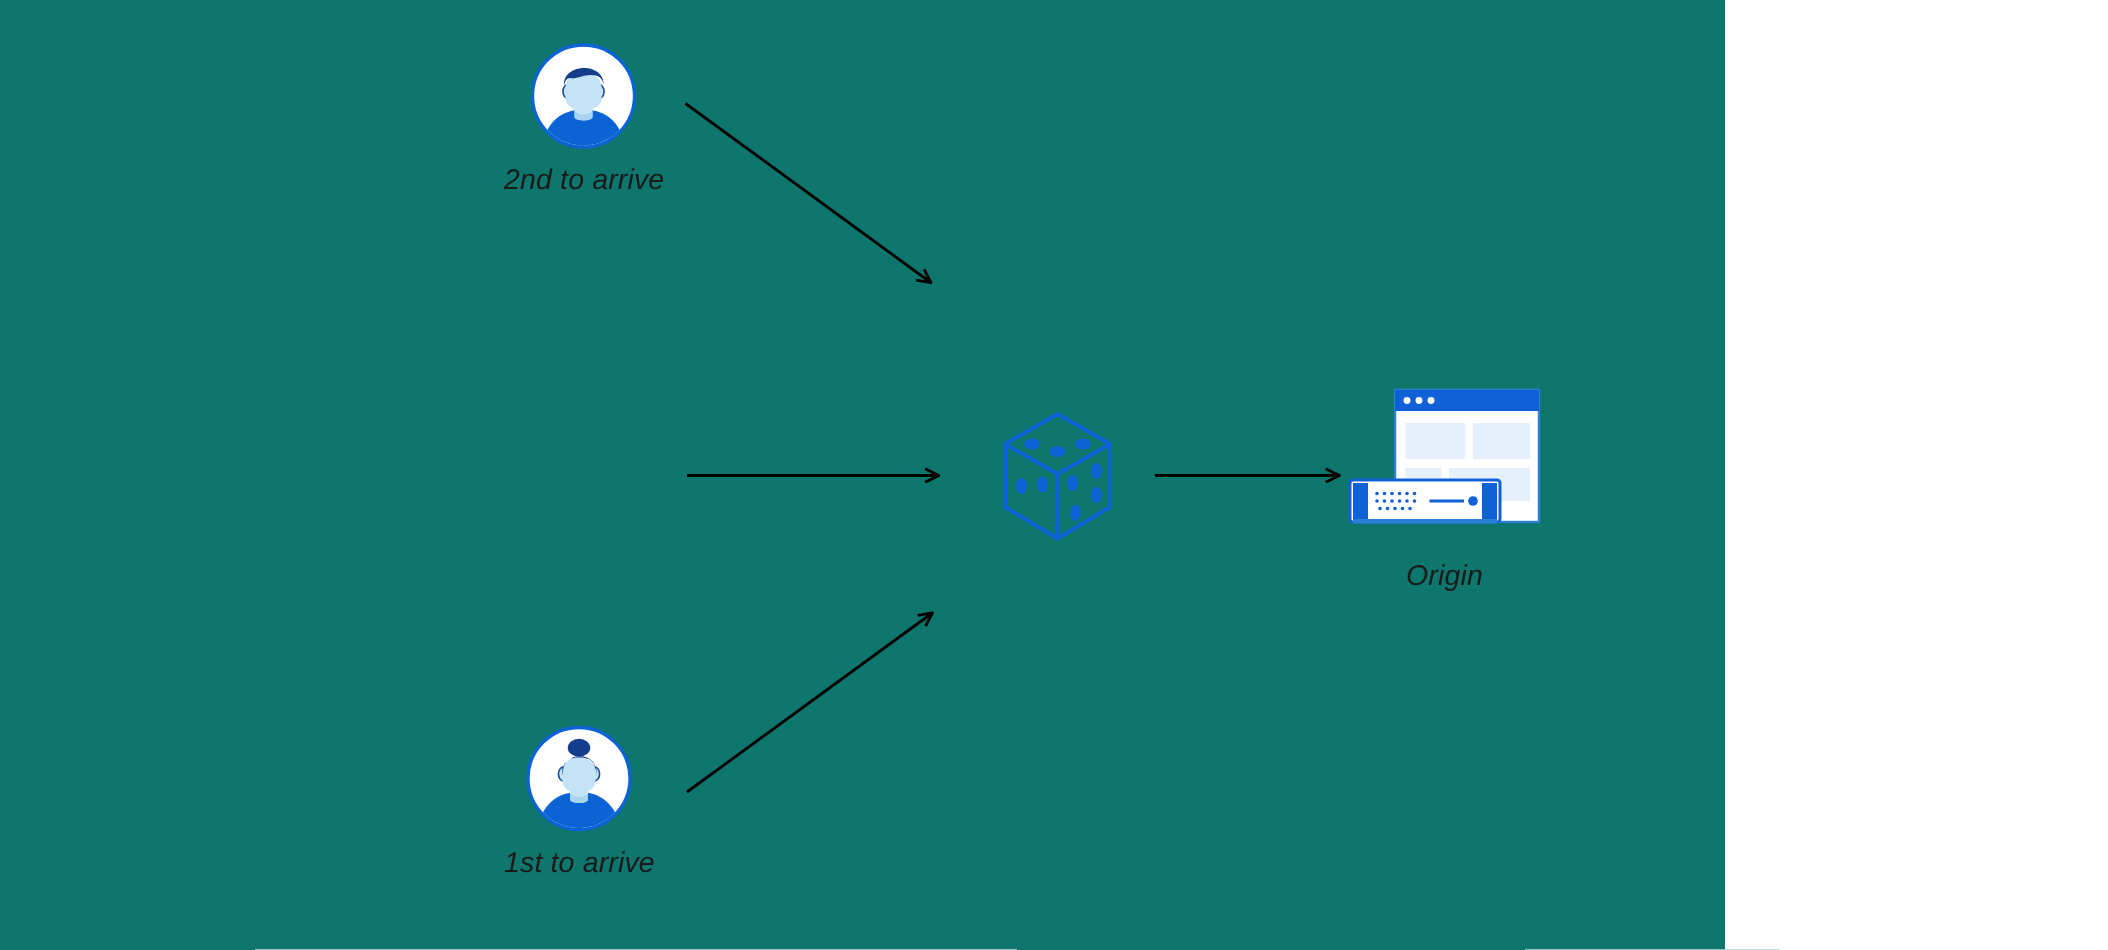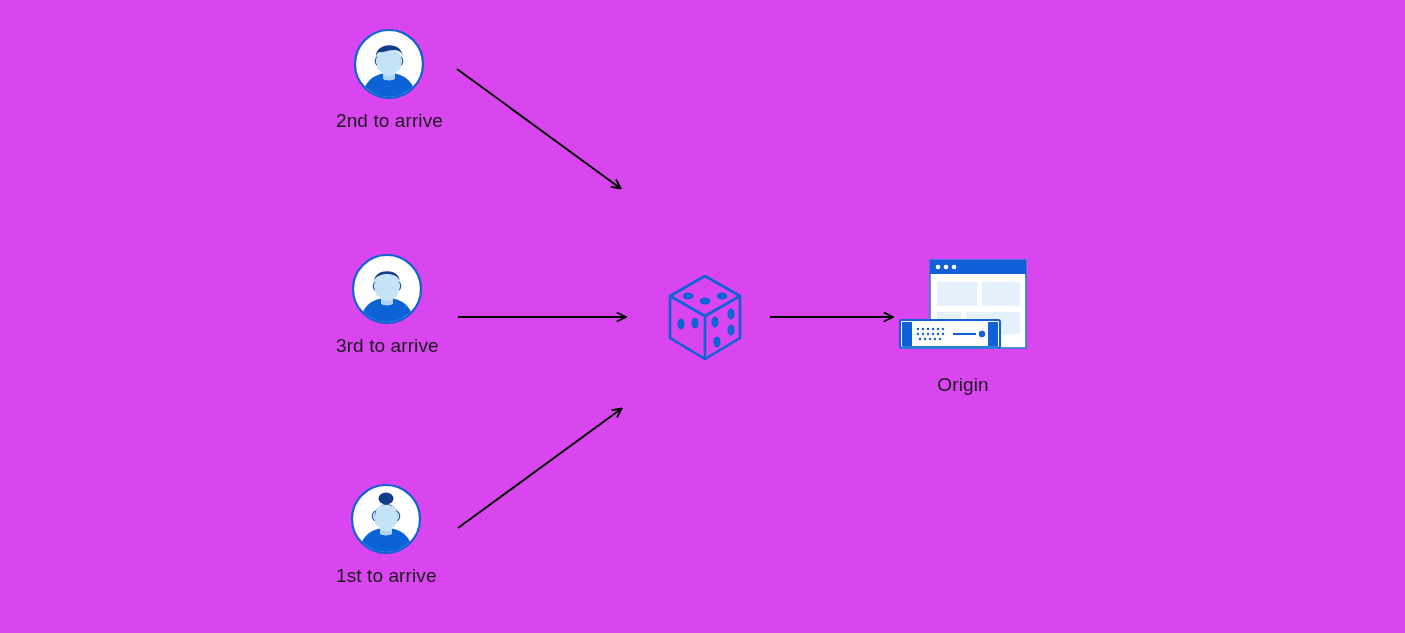--- a/index.html
+++ b/index.html
@@ -5,24 +5,25 @@
   html, body {
     margin: 0;
     padding: 0;
     background: #ffffff;
   }
   body {
     font-family: "Liberation Sans", sans-serif;
   }
   #canvas {
     position: relative;
-    width: 1405px;
+    width: 1150px;
     height: 633px;
-    background: #d946ef;
+    background: #0f766e;
     overflow: hidden;
+    font-style: italic;
   }
   .node {
     position: absolute;
     display: flex;
     flex-direction: column;
     align-items: center;
   }
   .node-label {
     margin-top: 10px;
     font-size: 19px;
@@ -77,40 +78,20 @@
           <ellipse cx="25.5" cy="33" rx="3.2" ry="4.6" fill="#c5e3f6" stroke="#1a4fa0" stroke-width="1.1"></ellipse>
           <ellipse cx="46.5" cy="33" rx="3.2" ry="4.6" fill="#c5e3f6" stroke="#1a4fa0" stroke-width="1.1"></ellipse>
           <path d="M24 30 C24 17 48 17 48 30 L48 38 C48 48 24 48 24 38 Z" fill="#c5e3f6"></path>
           <path d="M23 29 C22 14 50 13 49.5 29 C49 24 46 22 41 22 C35 22 31 25 27 24 C25 24 23.6 26 23 29 Z" fill="#143d8c"></path>
         </g>
       </svg>
     </div>
     <div class="node-label">2nd to arrive</div>
   </div>
 
-  <div class="node" style="left:336px; top:253px;">
-    <div class="avatar-wrap">
-      <svg viewBox="0 0 72 72" width="72" height="72">
-        <circle cx="36" cy="36" r="34" fill="#ffffff" stroke="#0b63d6" stroke-width="2.2"></circle>
-        <clipPath id="cl-mid">
-            <circle cx="36" cy="36" r="33"></circle>
-          </clipPath>
-        <g clip-path="url(#cl-mid)">
-          <path d="M36 45 C19 45 10 56 8 72 L64 72 C62 56 53 45 36 45 Z" fill="#0b63d6"></path>
-          <path d="M30 38 L42 38 L42 50 C42 53 30 53 30 50 Z" fill="#c5e3f6"></path>
-          <path d="M30 46 C33 49 39 49 42 46 L42 50 C42 53 30 53 30 50 Z" fill="#a9d4f0"></path>
-          <ellipse cx="25.5" cy="33" rx="3.2" ry="4.6" fill="#c5e3f6" stroke="#1a4fa0" stroke-width="1.1"></ellipse>
-          <ellipse cx="46.5" cy="33" rx="3.2" ry="4.6" fill="#c5e3f6" stroke="#1a4fa0" stroke-width="1.1"></ellipse>
-          <path d="M24 30 C24 17 48 17 48 30 L48 38 C48 48 24 48 24 38 Z" fill="#c5e3f6"></path>
-          <path d="M23.5 28 C23 15 49 15 48.5 28 C47 23 42 21 36 21 C30 21 25 23 23.5 28 Z" fill="#143d8c"></path>
-        </g>
-      </svg>
-    </div>
-    <div class="node-label">3rd to arrive</div>
-  </div>
 
   <div class="node" style="left:336px; top:483px;align-items:center;">
     <div class="avatar-wrap">
       <svg viewBox="0 0 72 72" width="72" height="72">
         <circle cx="36" cy="36" r="34" fill="#ffffff" stroke="#0b63d6" stroke-width="2.2"></circle>
         <clipPath id="cl-bot">
             <circle cx="36" cy="36" r="33"></circle>
           </clipPath>
         <g clip-path="url(#cl-bot)">
           <path d="M36 45 C19 45 10 56 8 72 L64 72 C62 56 53 45 36 45 Z" fill="#0b63d6"></path>

